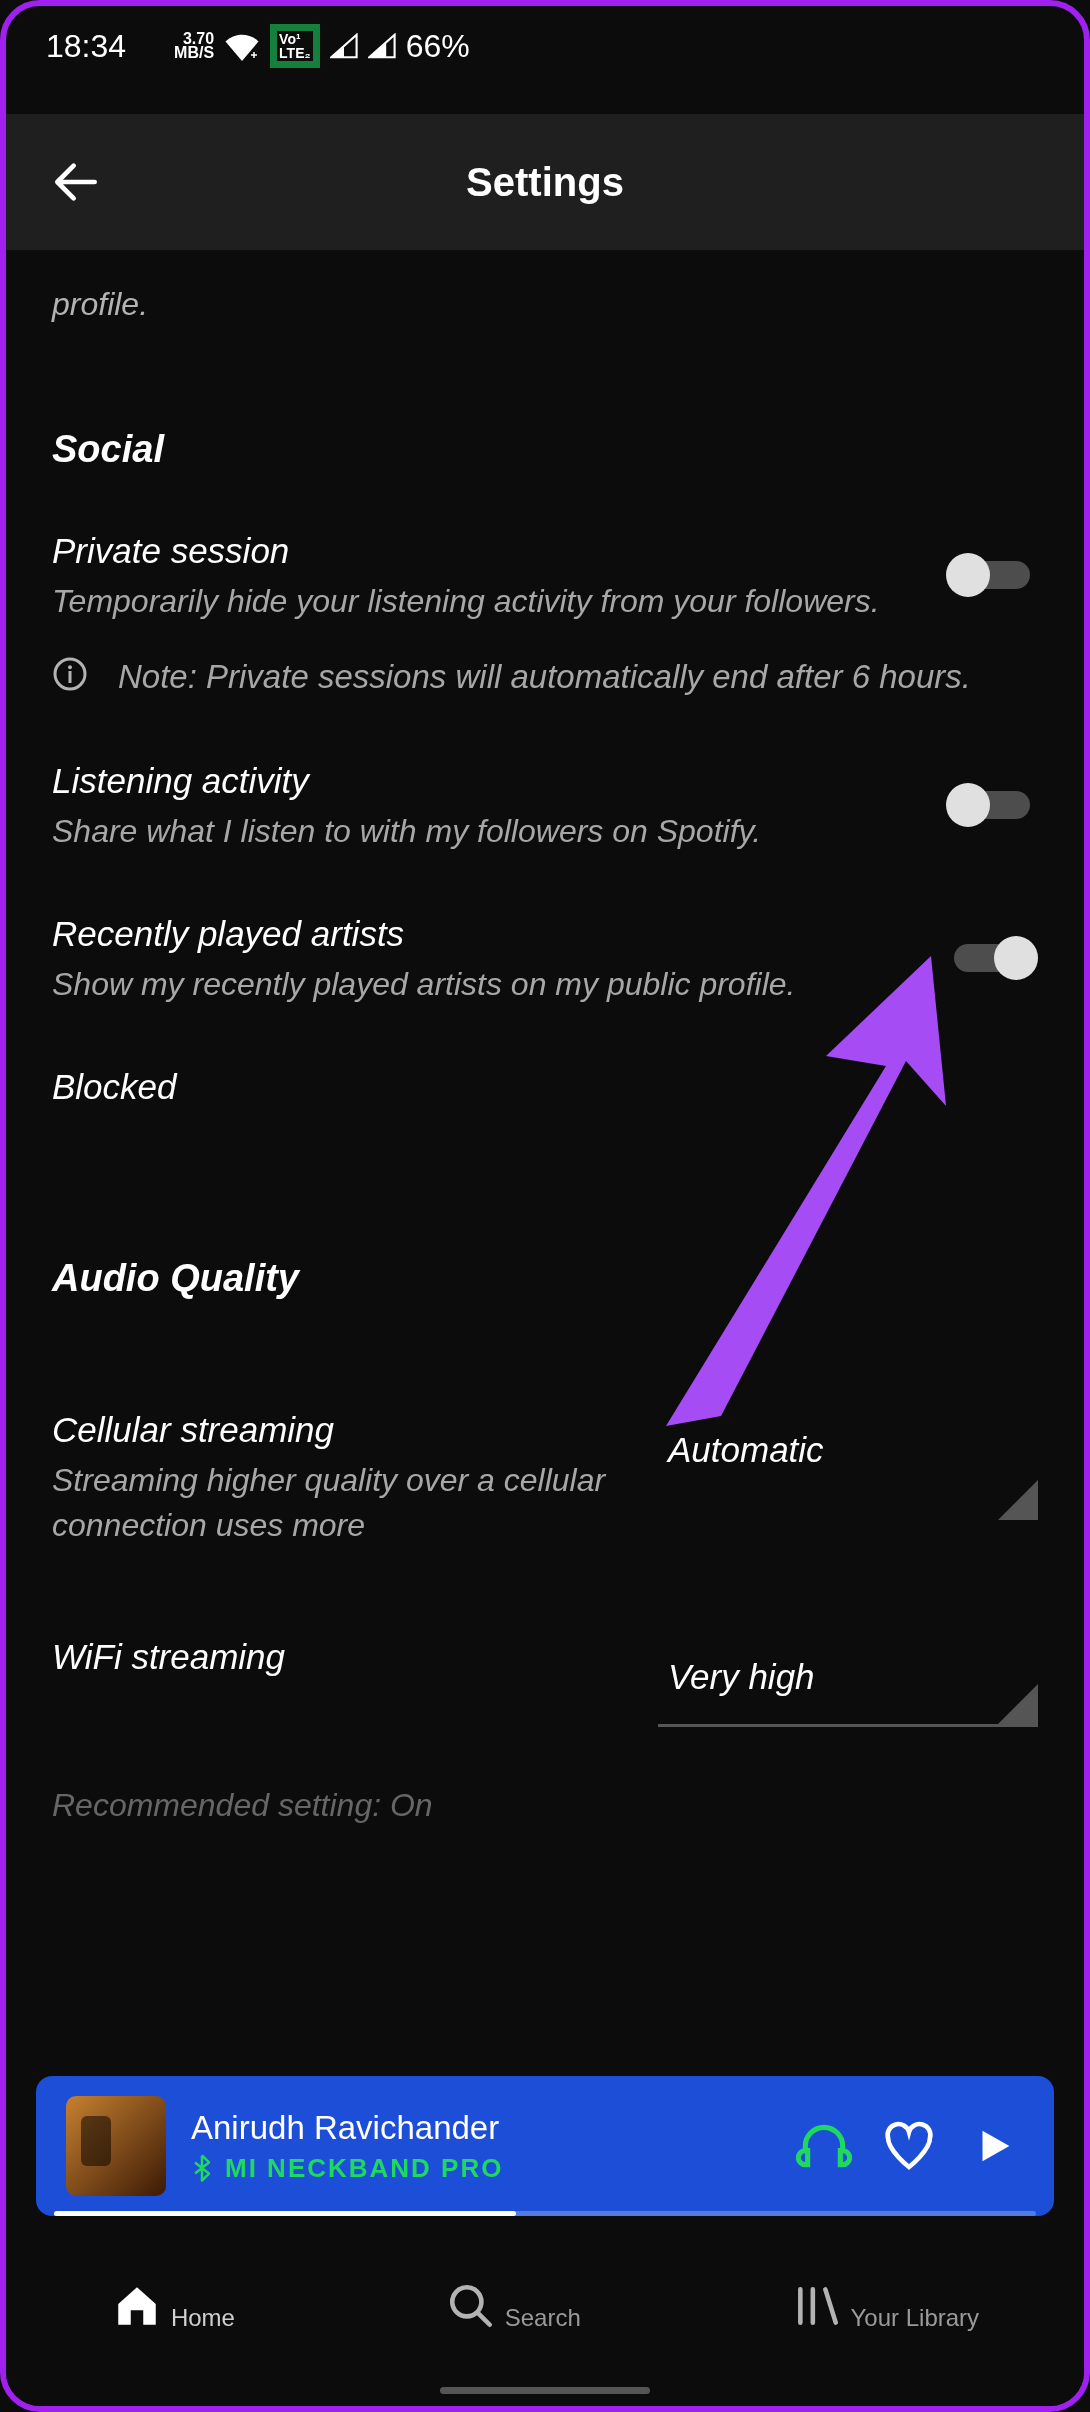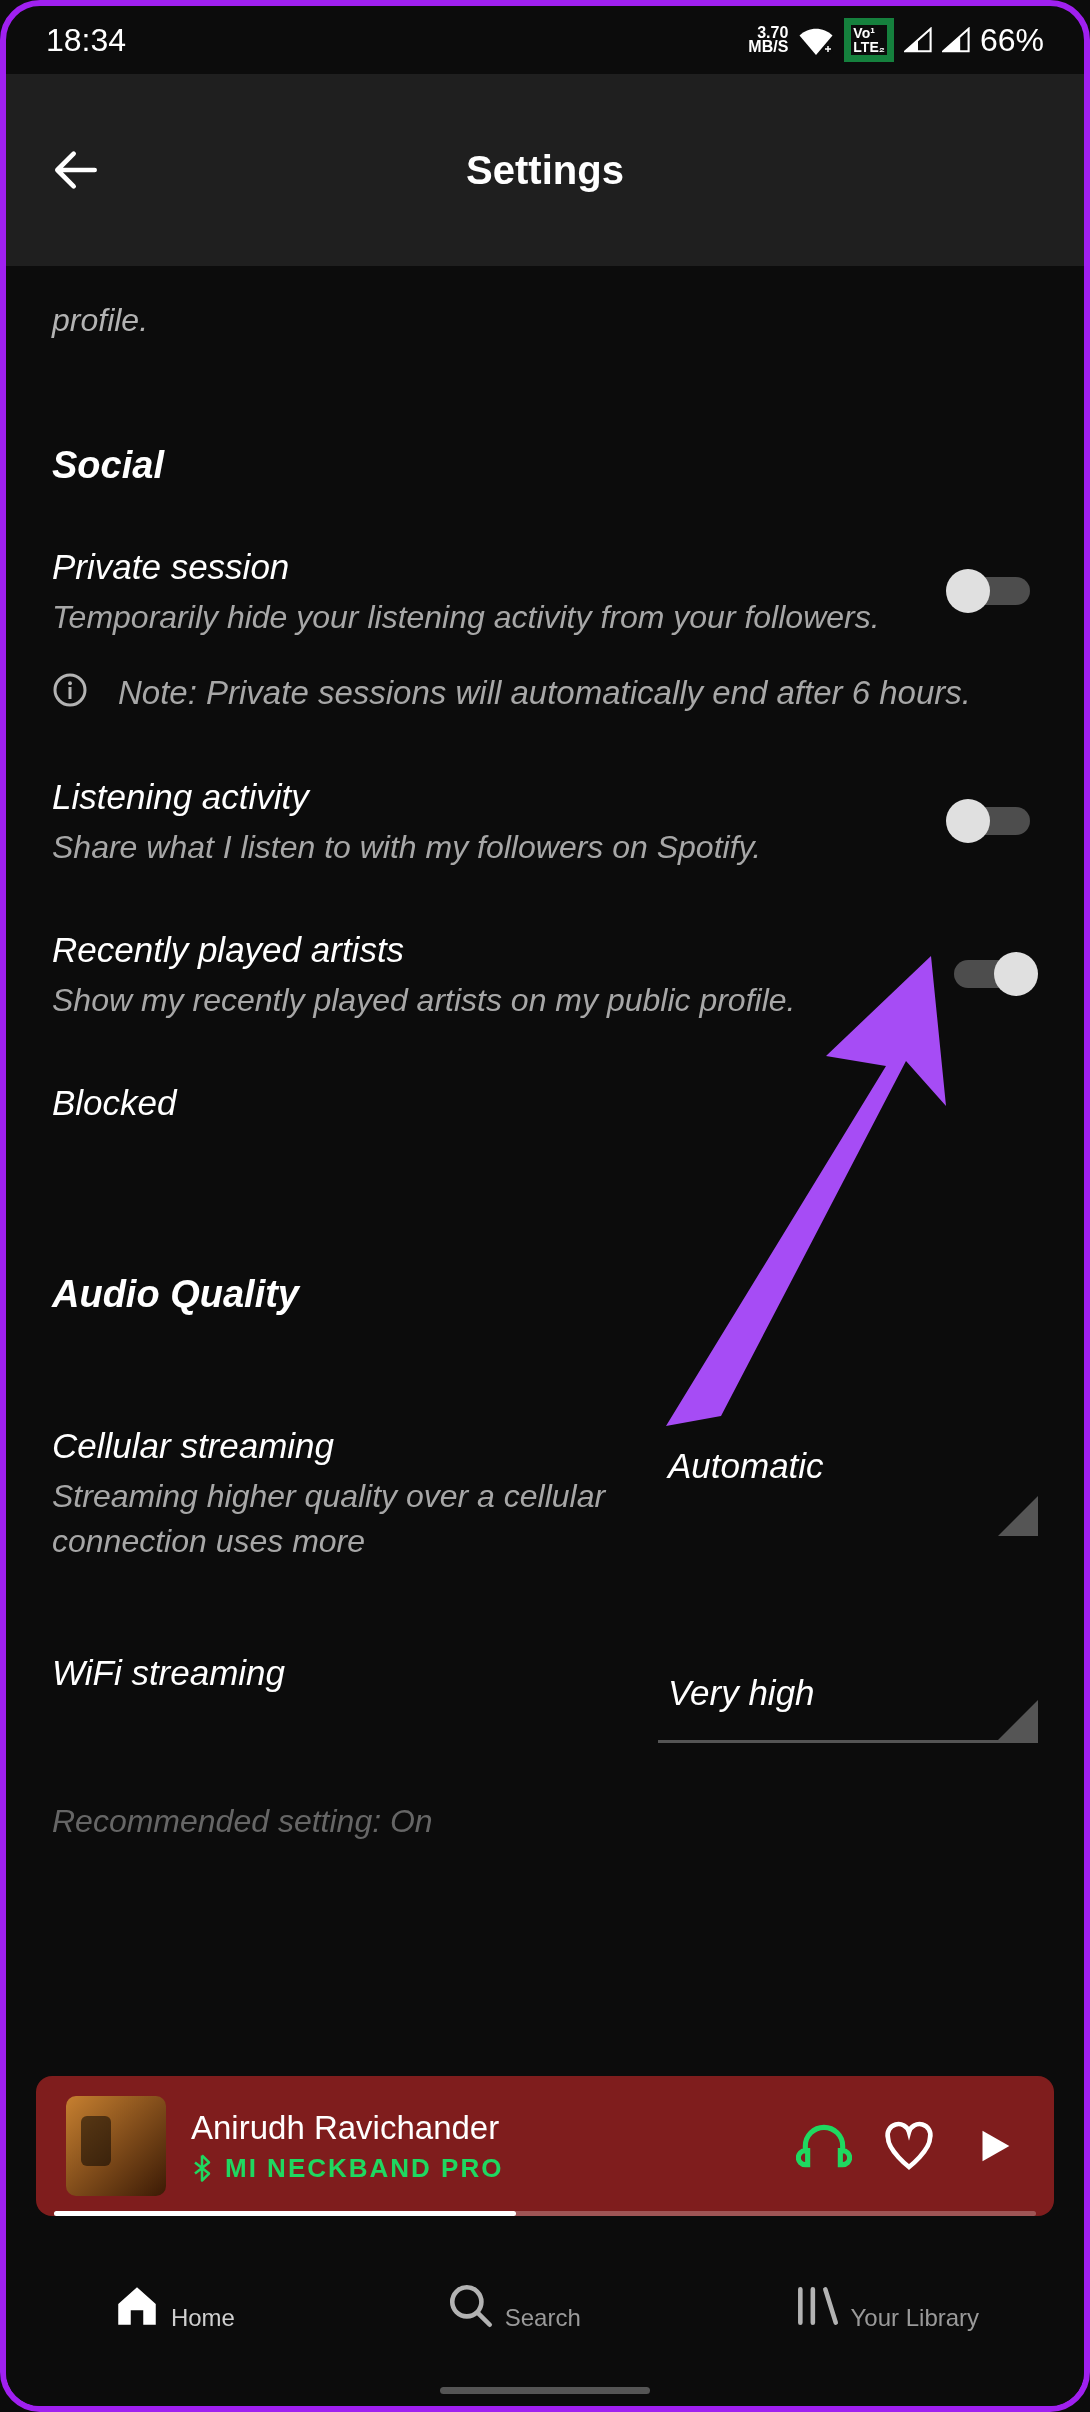--- a/index.html
+++ b/index.html
@@ -8,40 +8,40 @@
     height: 2412px;
     background: #0c0c0c;
     font-family: -apple-system, BlinkMacSystemFont, "Segoe UI", Helvetica, Arial, sans-serif;
     color: #fff;
     position: relative;
     border: 6px solid #a020f0;
     border-radius: 40px;
     overflow: hidden;
   }
   .status-bar {
-    height: 68px;
+    height: 80px;
     display: flex;
-    justify-content: space-between;
     align-items: center;
     padding: 0 40px;
     font-size: 32px;
     font-weight: 500;
     gap: 48px;
   }
   .status-right { display: flex; align-items: center; gap: 10px; }
   .status-right .mbs { font-size: 16px; line-height: 0.9; text-align: right; font-weight:600;}
   .volte-box { border:7px solid #15803d; font-size:14px; padding:1px 2px; line-height:1; font-weight:700;}
 
   .app-header {
-    height: 192px;
+    height: 136px;
     background: #1f1f1f;
     display: flex;
     align-items: center;
     padding: 0 40px;
     position: relative;
+    margin-top: 28px;
   }
   .app-header .back { width: 60px; height: 60px; display:flex; align-items:center; justify-content:center;}
   .app-header .title { position:absolute; left:0; right:0; text-align:center; font-size:40px; font-weight:700; pointer-events:none;}
   
   .content { padding: 16px 46px; font-style: italic; }
   .profile-frag { color:#b3b3b3; font-size:32px; padding-top:20px; padding-bottom:10px;}
   
   .section-title { font-size:38px; font-weight:700; margin-top:95px; margin-bottom:20px; color:#fff;}
   
   .setting-row { display:flex; align-items:flex-start; justify-content:space-between; margin-top:60px; gap:30px;}
@@ -67,21 +67,21 @@
   .quality-value-wrap { position:relative; width:380px; }
   .quality-value { font-size:35px; color:#fff; padding:20px 0 30px 10px;}
   .quality-underline { position:absolute; bottom:0; left:0; right:0; height:3px; background:#555;}
   .quality-tri { position:absolute; right:0; bottom:3px; width:0; height:0; border-left:40px solid transparent; border-bottom:40px solid #555;}
   
   .rec-text { font-size:32px; color:#666; margin-top:60px;}
   
   
   .now-playing {
     position:absolute; left:30px; right:30px; bottom:190px;
-    height:140px; background:#7f1d1d; border-radius:16px;
+    height:140px; background:#1d4ed8; border-radius:16px;
     display:flex; align-items:center; padding:0 30px; gap:25px;
   }
   .np-art { width:100px; height:100px; background:linear-gradient(135deg,#c78030,#3b1a05); border-radius:10px; flex-shrink:0; position:relative;}
   .np-art::after{content:""; position:absolute; left:15px; top:20px; width:30px; height:50px; background:rgba(0,0,0,0.5); border-radius:6px;}
   .np-text { flex:1; overflow:hidden;}
   .np-artist { font-size:33px; color:#fff; font-weight:500; white-space:nowrap;}
   .np-device { display:flex; align-items:center; gap:12px; margin-top:6px;}
   .np-device-text { font-size:26px; color:#1fd860; letter-spacing:2px; font-weight:600;}
   .np-action { width:60px; height:60px; display:flex; align-items:center; justify-content:center; flex-shrink:0;}
   .np-progress { position:absolute; bottom:0; left:18px; right:18px; height:5px; background:rgba(255,255,255,0.25); border-radius:3px;}

